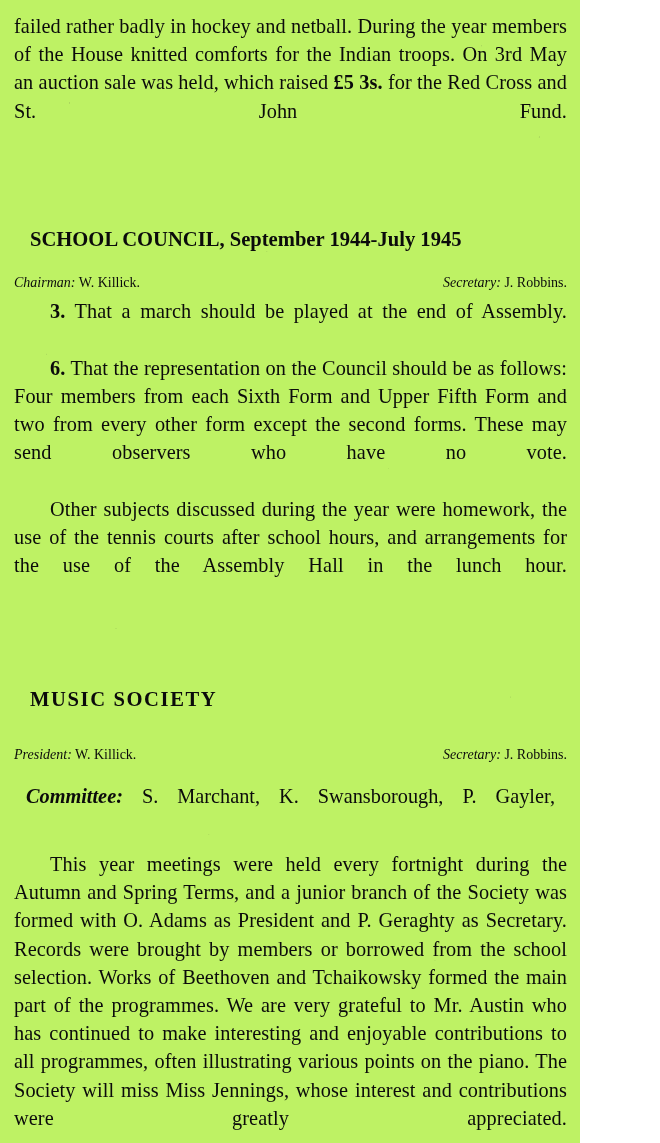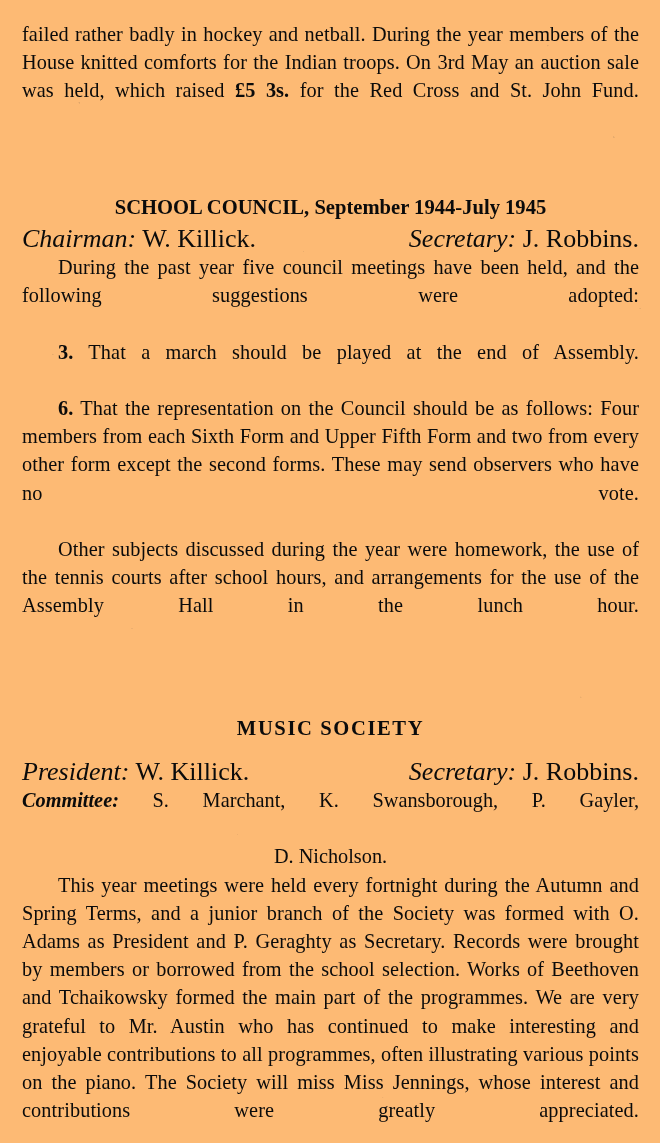--- a/index.html
+++ b/index.html
@@ -3,28 +3,28 @@
 <meta charset="utf-8">
 <title>School Magazine Page</title>
 <style>
   html, body {
     margin: 0;
     padding: 0;
     background: #ffffff;
   }
   .page {
     position: relative;
-    width: 660px;
+    width: 580px;
     height: 1143px;
-    background: #fdba74;
+    background: #bef264;
     overflow: hidden;
     font-family: "Liberation Serif", "DejaVu Serif", serif;
     color: #0b0b0b;
     box-sizing: border-box;
-    padding: 16px;
+    padding: 8px;
   }
   
   .speckle-layer {
     position: absolute;
     inset: 0;
     pointer-events: none;
     opacity: 0.5;
     background-image:
       radial-gradient(circle at 12% 9%, rgba(60,60,60,0.30) 0.6px, transparent 0.9px),
       radial-gradient(circle at 83% 4%, rgba(60,60,60,0.26) 0.6px, transparent 0.9px),
@@ -60,43 +60,42 @@
     text-indent: 0;
   }
   
   p.body:after {
     content: "";
     display: inline-block;
     width: 100%;
   }
 
   .section-heading {
-    margin: 4px;
-    text-align: center;
+    margin: 16px;
     font-weight: bold;
     font-size: 20.6px;
     line-height: 28px;
   }
   .section-heading.spaced {
     letter-spacing: 1.6px;
   }
 
   .officer-line {
     display: flex;
     justify-content: space-between;
     align-items: baseline;
-    font-size: 26px;
+    font-size: 14px;
     line-height: 28.2px;
     margin: 0;
   }
   .officer-line .role {
     font-style: italic;
   }
   .committee-line {
-    margin: 0;
+    margin: 12px;
     font-size: 20.3px;
     line-height: 28.2px;
     text-align: justify;
   }
   .committee-line .role {
     font-style: italic;
     font-weight: bold;
   }
   .committee-line:after {
     content: "";
@@ -135,21 +134,20 @@
 
     <h2 class="section-heading">SCHOOL COUNCIL, September 1944-July 1945</h2>
 
     <div class="officer-line">
       <span><span class="role">Chairman:</span>
         <span>W. Killick.</span></span>
       <span><span class="role">Secretary:</span>
         <span>J. Robbins.</span></span>
     </div>
 
-    <p class="body indent">During the past year five council meetings have been held, and the following suggestions were adopted:</p>
 
 
 
     <p class="body indent"><span class="num">3.</span>
       <span>That a march should be played at the end of Assembly.</span></p>
 
 
 
     <p class="body indent"><span class="num">6.</span>
       <span>That the representation on the Council should be as follows:  Four members from each Sixth Form and Upper Fifth Form and two from every other form except the second forms.  These may send observers who have no vote.</span></p>
@@ -165,18 +163,17 @@
     <div class="officer-line">
       <span><span class="role">President:</span>
         <span>W. Killick.</span></span>
       <span><span class="role">Secretary:</span>
         <span>J. Robbins.</span></span>
     </div>
 
     <p class="committee-line"><span class="role">Committee:</span>
       <span>S.  Marchant,  K.  Swansborough,  P.  Gayler,</span></p>
 
-    <p class="committee-cont">D.  Nicholson.</p>
 
     <p class="body indent">This year meetings were held every fortnight during the Autumn and Spring Terms, and a junior branch of the Society was formed with O. Adams as President and P. Geraghty as Secretary.  Records were brought by members or borrowed from the school selection.  Works of Beethoven and Tchaikowsky formed the main part of the programmes.  We are very grateful to Mr. Austin who has continued to make interesting and enjoyable contributions to all programmes, often illustrating various points on the piano.  The Society will miss Miss Jennings, whose interest and contributions were greatly appreciated.</p>
 
   </div>
 </div>
 
 </body></html>

